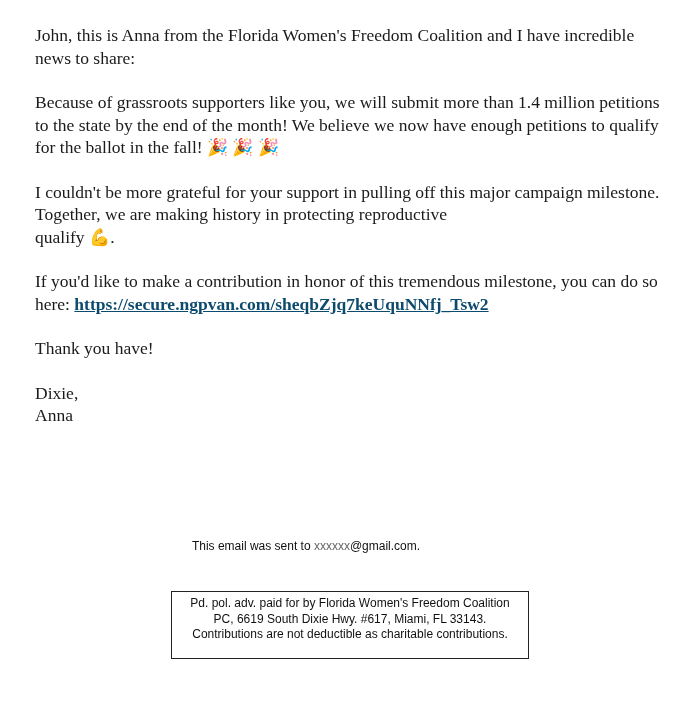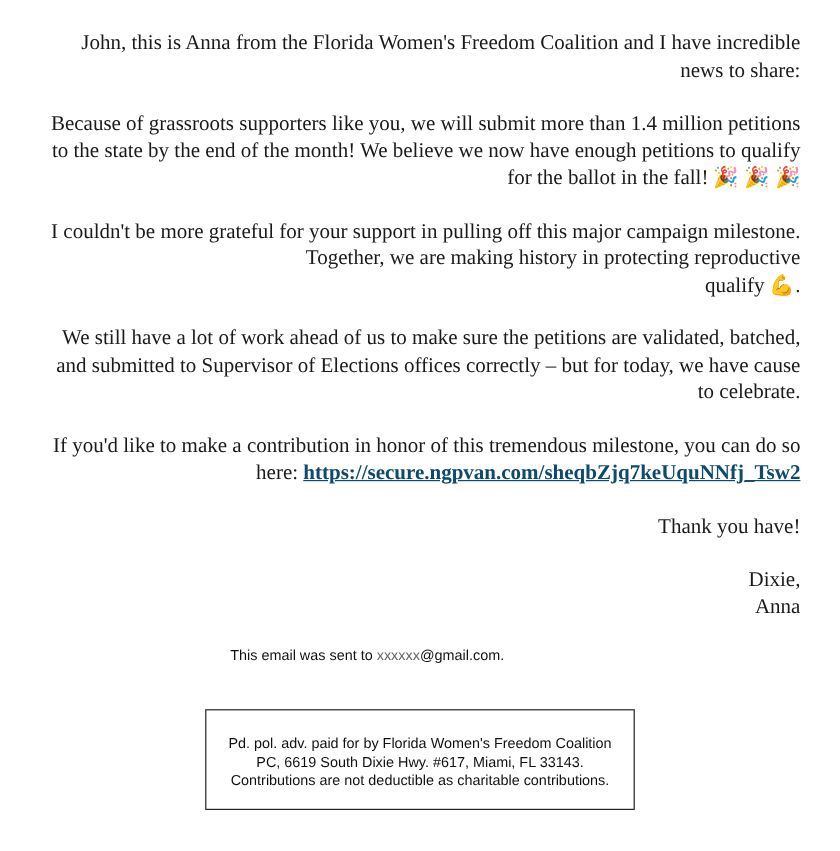--- a/index.html
+++ b/index.html
@@ -15,21 +15,20 @@
     }
     .email-body {
       position: absolute;
       left: 35px;
       top: 24px;
       width: 632px;
       font-family: "Liberation Serif", "DejaVu Serif", serif;
       font-size: 17.5px;
       line-height: 22.5px;
       color: #1a1a1a;
-      text-align: right;
     }
     .email-body p {
       margin: 0 0 22px 0;
     }
     .email-body p.tight {
       margin-bottom: 0;
     }
     .emoji {
       font-family: "DejaVu Sans", sans-serif;
       font-size: 17px;
@@ -61,37 +60,36 @@
       top: 591px;
       width: 356px;
       height: 62px;
       border: 1px solid #222222;
       box-sizing: content-box;
       text-align: center;
       font-family: "Liberation Sans", "DejaVu Sans", sans-serif;
       font-size: 12px;
       line-height: 15.5px;
       color: #111111;
-      padding-top: 20px;
+      padding-top: 4px;
     }
     .disclaimer-box div {
       white-space: nowrap;
     }
   </style>
 </head>
 <body>
 
 <div class="email-body">
   <p>John, this is Anna from the Florida Women's Freedom Coalition and I have incredible news to share:</p>
 
   <p><span>Because of grassroots supporters like you, we will submit more than 1.4 million petitions to the state by the end of the month! We believe we now have enough petitions to qualify for the ballot in the fall!</span> <span class="emoji">🎉</span> <span class="emoji">🎉</span> <span class="emoji">🎉</span></p>
 
   <p><span>I couldn't be more grateful for your support in pulling off this major campaign milestone. Together, we are making history in protecting reproductive</span><br><span>qualify</span> <span class="emoji">💪</span><span>.</span></p>
 
-  <p>We still have a lot of work ahead of us to make sure the petitions are validated, batched, and submitted to Supervisor of Elections offices correctly – but for today, we have cause to celebrate.</p>
 
   <p><span>If you'd like to make a contribution in honor of this tremendous milestone, you can do so here: </span><a class="donate-link" href="#">https://secure.ngpvan.com/sheqbZjq7keUquNNfj_Tsw2</a></p>
 
   <p>Thank you have!</p>
 
   <p class="tight">Dixie,</p>
   <p class="tight">Anna</p>
 </div>
 
 <div class="footer">

